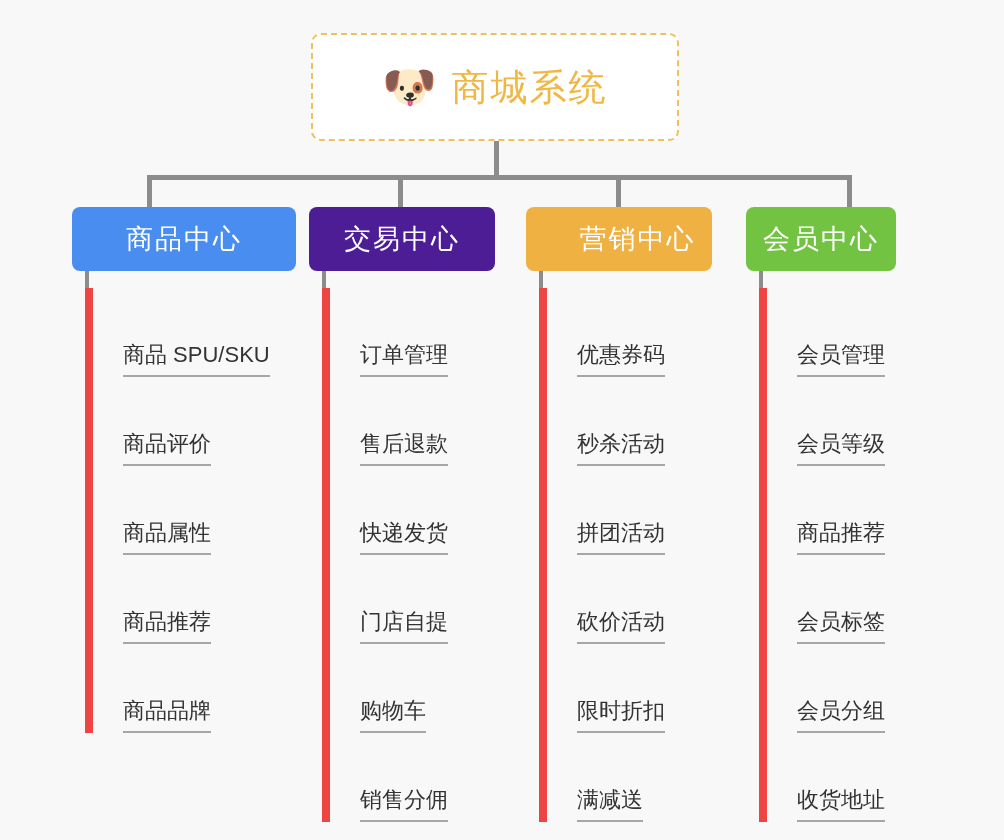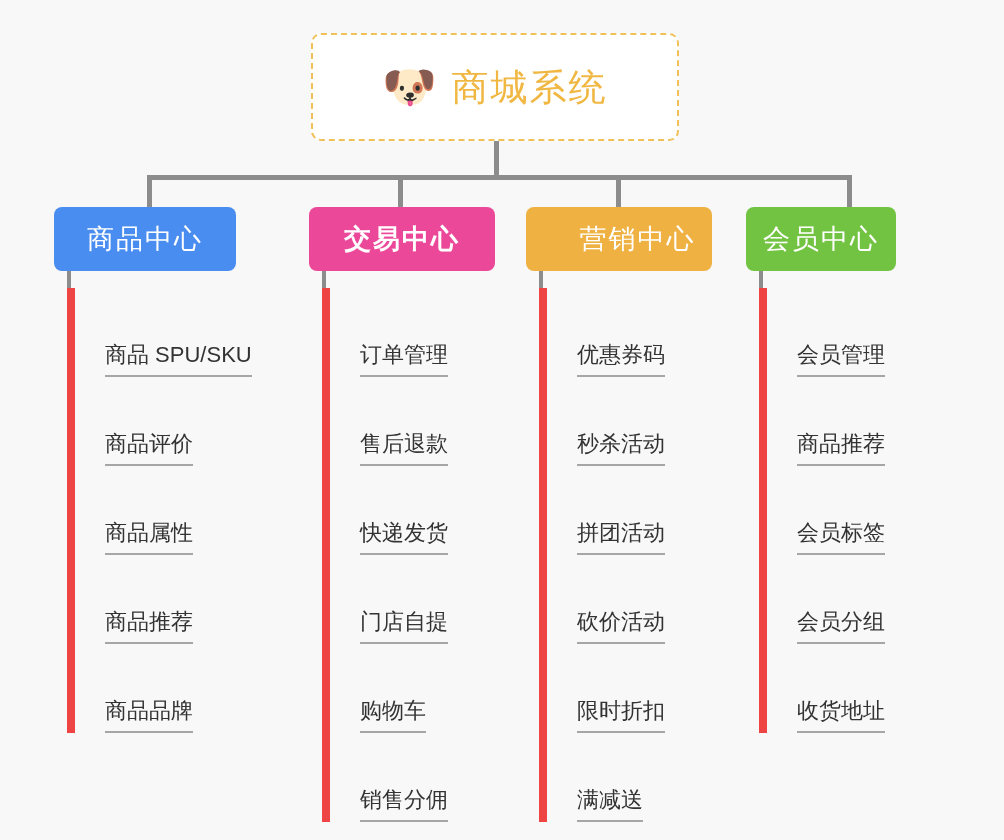--- a/index.html
+++ b/index.html
@@ -52,38 +52,38 @@
   .conn-stem   { left: 494px; top: 141px; width: 5px;  height: 37px; }
   .conn-bus    { left: 147px; top: 175px; width: 705px; height: 5px; }
   .conn-drop   { top: 175px; width: 5px; height: 32px; }
   .conn-drop-1 { left: 147px; }
   .conn-drop-2 { left: 398px; }
   .conn-drop-3 { left: 616px; }
   .conn-drop-4 { left: 847px; }
 
   
   .branch { position: absolute; top: 207px; }
-  .branch-1 { left: 54px;  width: 182px; }
+  .branch-1 { left: 72px;  width: 224px; }
   .branch-2 { left: 309px; width: 186px; }
   .branch-3 { left: 526px; width: 186px; }
   .branch-4 { left: 746px; width: 150px; }
 
   .branch-header {
     height: 64px;
     border-radius: 8px;
     display: flex;
     align-items: center;
     justify-content: center;
     color: #ffffff;
     font-size: 27px;
     letter-spacing: 2px;
     white-space: nowrap;
   }
   .branch-1 .branch-header { background: #4a8df0; }
-  .branch-2 .branch-header { background: #ec4899; font-weight: bold; }
+  .branch-2 .branch-header { background: #4c1d95; }
   .branch-3 .branch-header { background: #eeb142; padding-left: 37px; }
   .branch-4 .branch-header { background: #73c342; }
 
   
   .branch-stub {
     position: absolute;
     top: 64px;
     left: 13px;
     width: 4px;
     height: 17px;
@@ -212,20 +212,23 @@
   <div class="branch branch-4">
     <div class="branch-header">
       <span>会员中心</span>
     </div>
     <div class="branch-stub"></div>
     <div class="leaf-list">
       <div class="leaf-item">
         <span class="leaf-label">会员管理</span>
       </div>
       <div class="leaf-item">
+        <span class="leaf-label">会员等级</span>
+      </div>
+      <div class="leaf-item">
         <span class="leaf-label">商品推荐</span>
       </div>
       <div class="leaf-item">
         <span class="leaf-label">会员标签</span>
       </div>
       <div class="leaf-item">
         <span class="leaf-label">会员分组</span>
       </div>
       <div class="leaf-item">
         <span class="leaf-label">收货地址</span>

